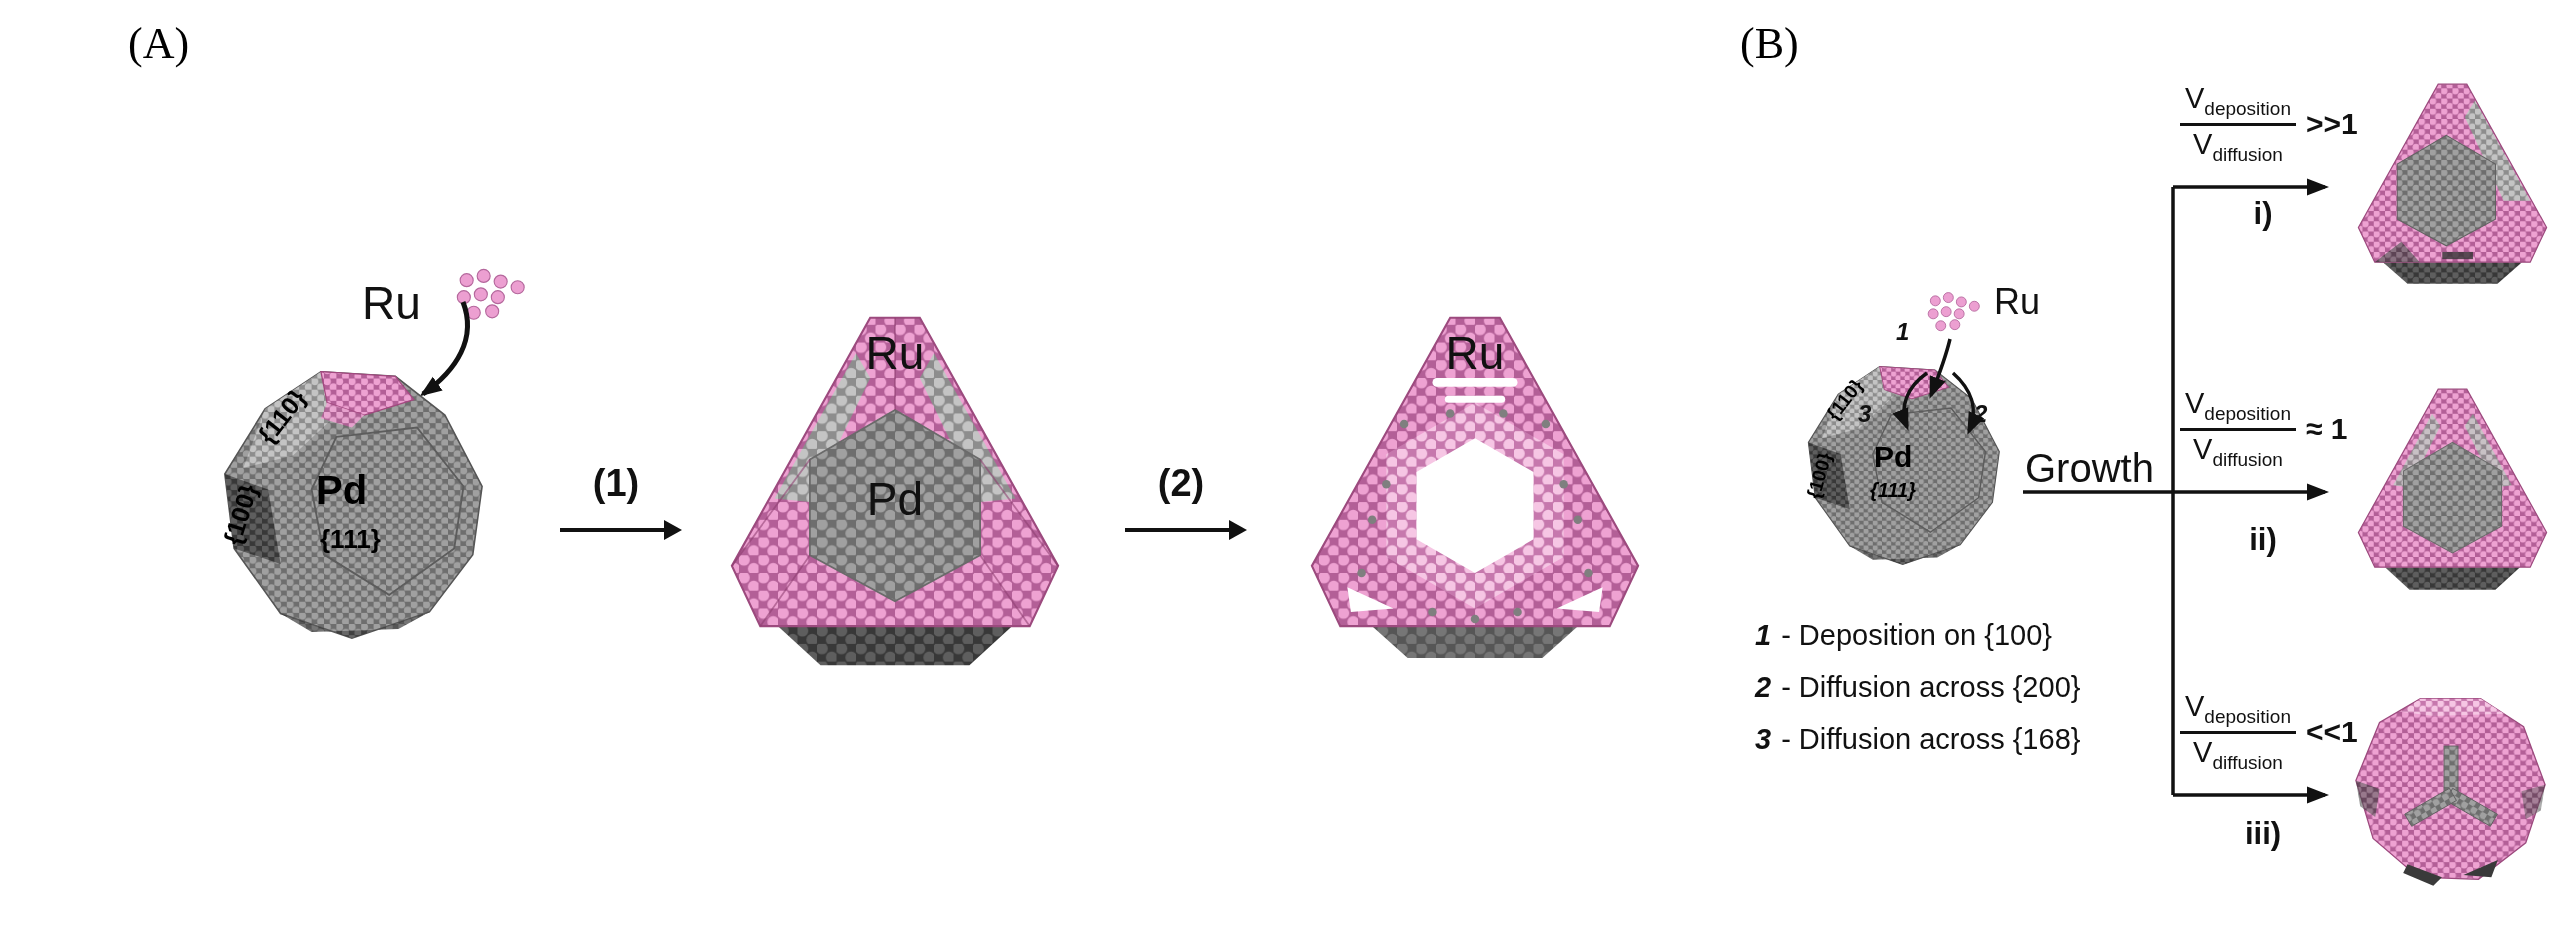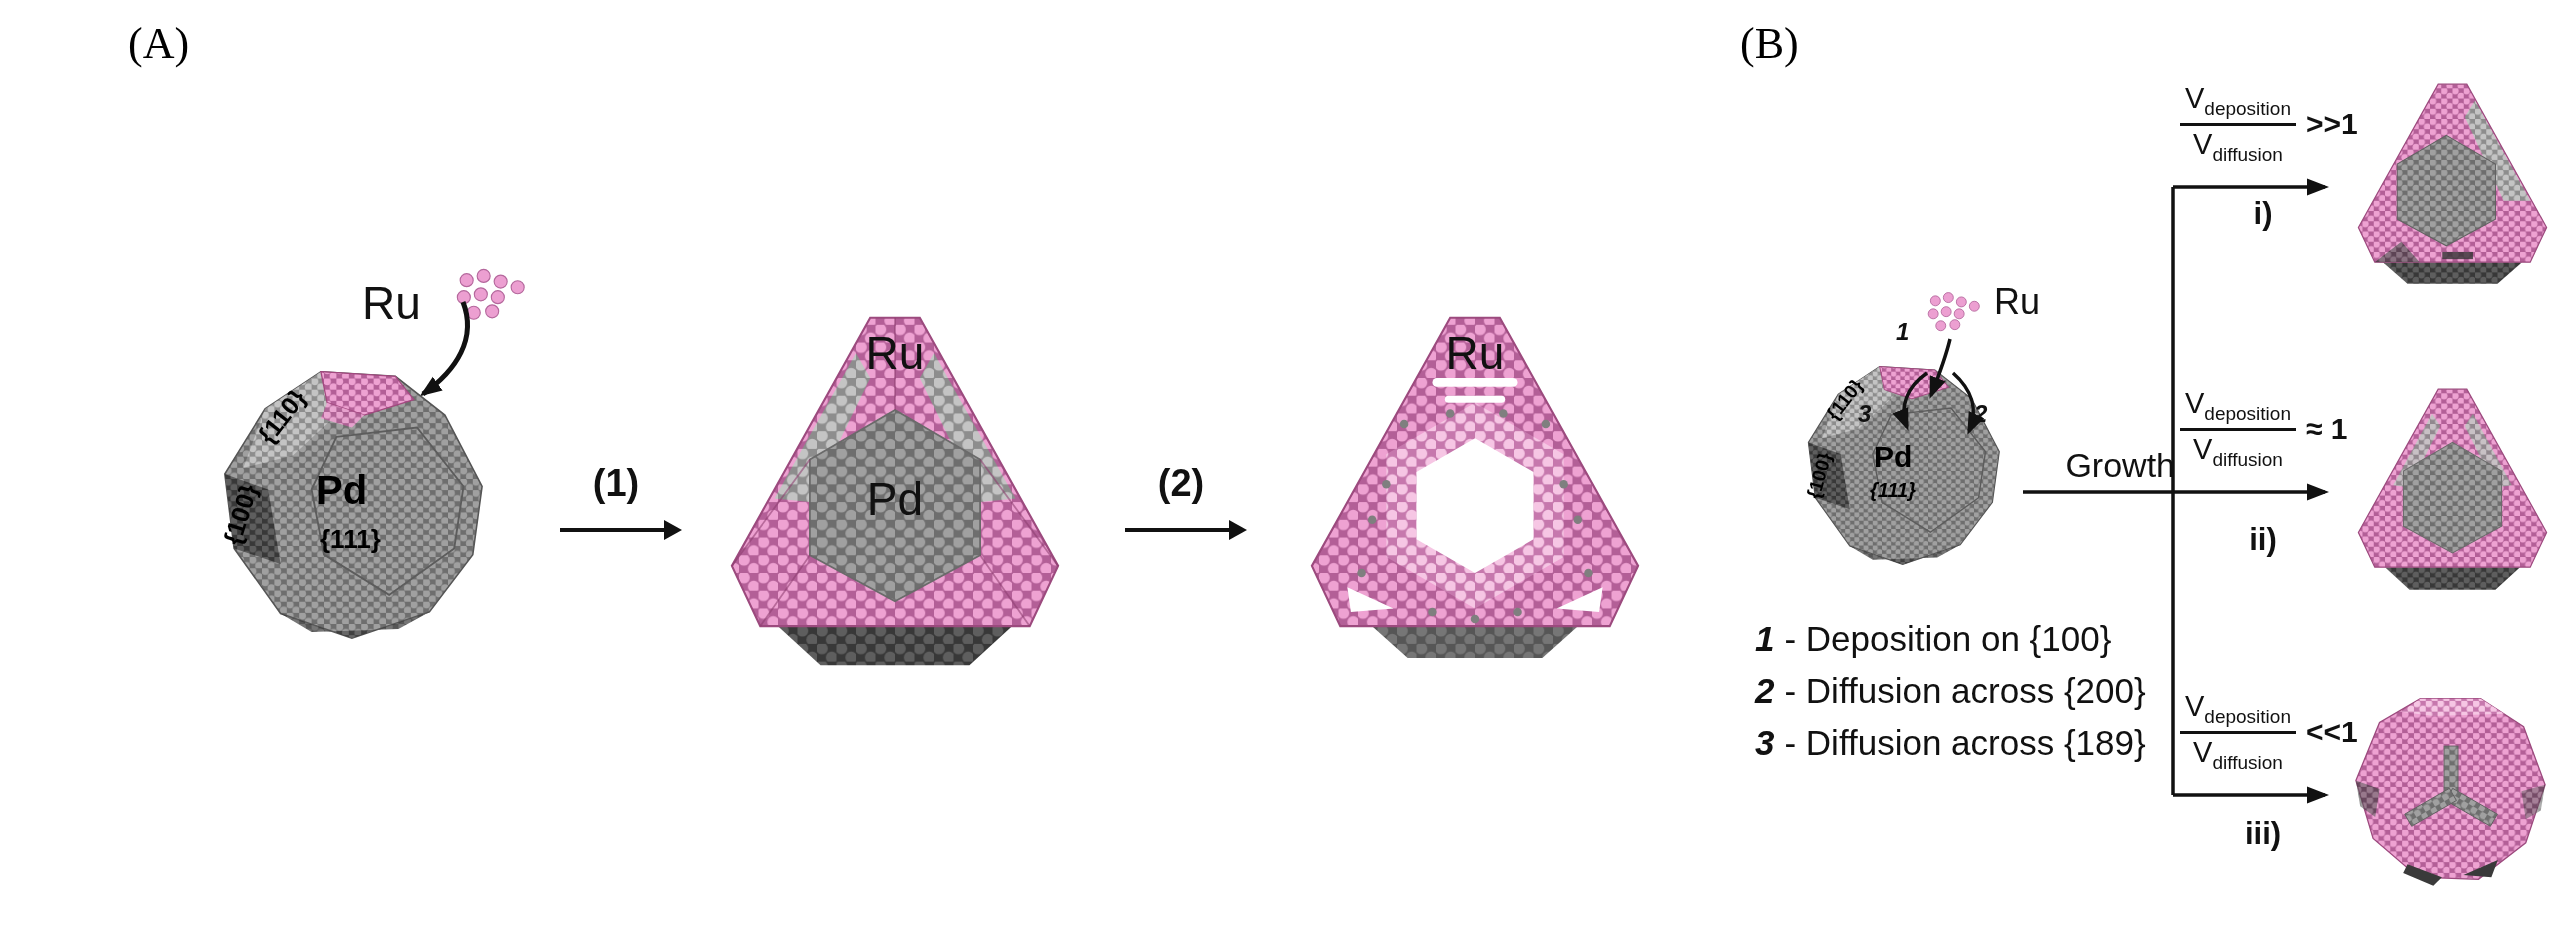--- a/index.html
+++ b/index.html
@@ -7,23 +7,23 @@
   body{font-family:"Liberation Sans",sans-serif;color:#111}
   .figure{position:relative;width:2567px;height:945px;background:#fff;overflow:hidden}
   .abs{position:absolute}
   .panel-label{position:absolute;font-family:"Liberation Serif",serif;font-size:44px;color:#000;white-space:nowrap}
   .facet-label{position:absolute;font-weight:bold;color:#000;white-space:nowrap;line-height:1}
   .italic{font-style:italic}
   .ru-label{position:absolute;font-weight:normal;line-height:1;white-space:nowrap}
   .step-label{position:absolute;font-weight:bold;text-align:center;line-height:1}
   .shaft{position:absolute;background:#111;height:4px}
   .arrowhead{position:absolute;width:0;height:0;border-left:18px solid #111;border-top:10px solid transparent;border-bottom:10px solid transparent}
-  .legend-row{position:absolute;font-size:35px;white-space:nowrap;line-height:1.2}
+  .legend-row{position:absolute;font-size:29px;white-space:nowrap;line-height:1.2}
   .legend-num{font-weight:bold;font-style:italic;margin-right:10px}
-  .growth-label{position:absolute;font-size:34px;text-align:right;line-height:1}
+  .growth-label{position:absolute;font-size:40px;text-align:left;line-height:1}
   .ratio{position:absolute;display:flex;align-items:center;gap:10px}
   .frac{display:flex;flex-direction:column;align-items:center;line-height:1.15;font-size:29px}
   .frac sub{font-size:19px}
   .frac .num{border-bottom:3px solid #111;padding:0 5px 3px}
   .frac .den{padding-top:2px}
   .comp{font-size:30px;font-weight:bold;white-space:nowrap}
   .tag{position:absolute;font-weight:bold;font-size:31px;text-align:center;line-height:1}
   .num-label{position:absolute;font-weight:bold;font-style:italic;font-size:24px;line-height:1}
 </style>
 </head>
@@ -212,21 +212,21 @@
   <div class="facet-label italic" style="left:1870px;top:480px;font-size:20px">{111}</div>
   <div class="facet-label" style="left:1796px;top:466px;font-size:19px;transform:rotate(-74deg)">{100}</div>
 
   <div class="legend-row" style="left:1755px;top:618px">
     <span class="legend-num">1</span><span>- Deposition on {100}</span>
   </div>
   <div class="legend-row" style="left:1755px;top:670px">
     <span class="legend-num">2</span><span>- Diffusion across {200}</span>
   </div>
   <div class="legend-row" style="left:1755px;top:722px">
-    <span class="legend-num">3</span><span>- Diffusion across {189}</span>
+    <span class="legend-num">3</span><span>- Diffusion across {168}</span>
   </div>
 
   <div class="growth-label" style="left:2025px;top:448px;width:150px">Growth</div>
   <svg class="abs" style="left:2015px;top:170px" width="330" height="650" viewBox="0 0 330 650">
     <path d="M8,322 L158,322" stroke="#111" stroke-width="3.5" fill="none"></path>
     <path d="M158,17 L158,625" stroke="#111" stroke-width="3.5" fill="none"></path>
     <path d="M158,17 L310,17" stroke="#111" stroke-width="3.5" fill="none" marker-end="url(#mArrow)"></path>
     <path d="M158,322 L310,322" stroke="#111" stroke-width="3.5" fill="none" marker-end="url(#mArrow)"></path>
     <path d="M158,625 L310,625" stroke="#111" stroke-width="3.5" fill="none" marker-end="url(#mArrow)"></path>
   </svg>

